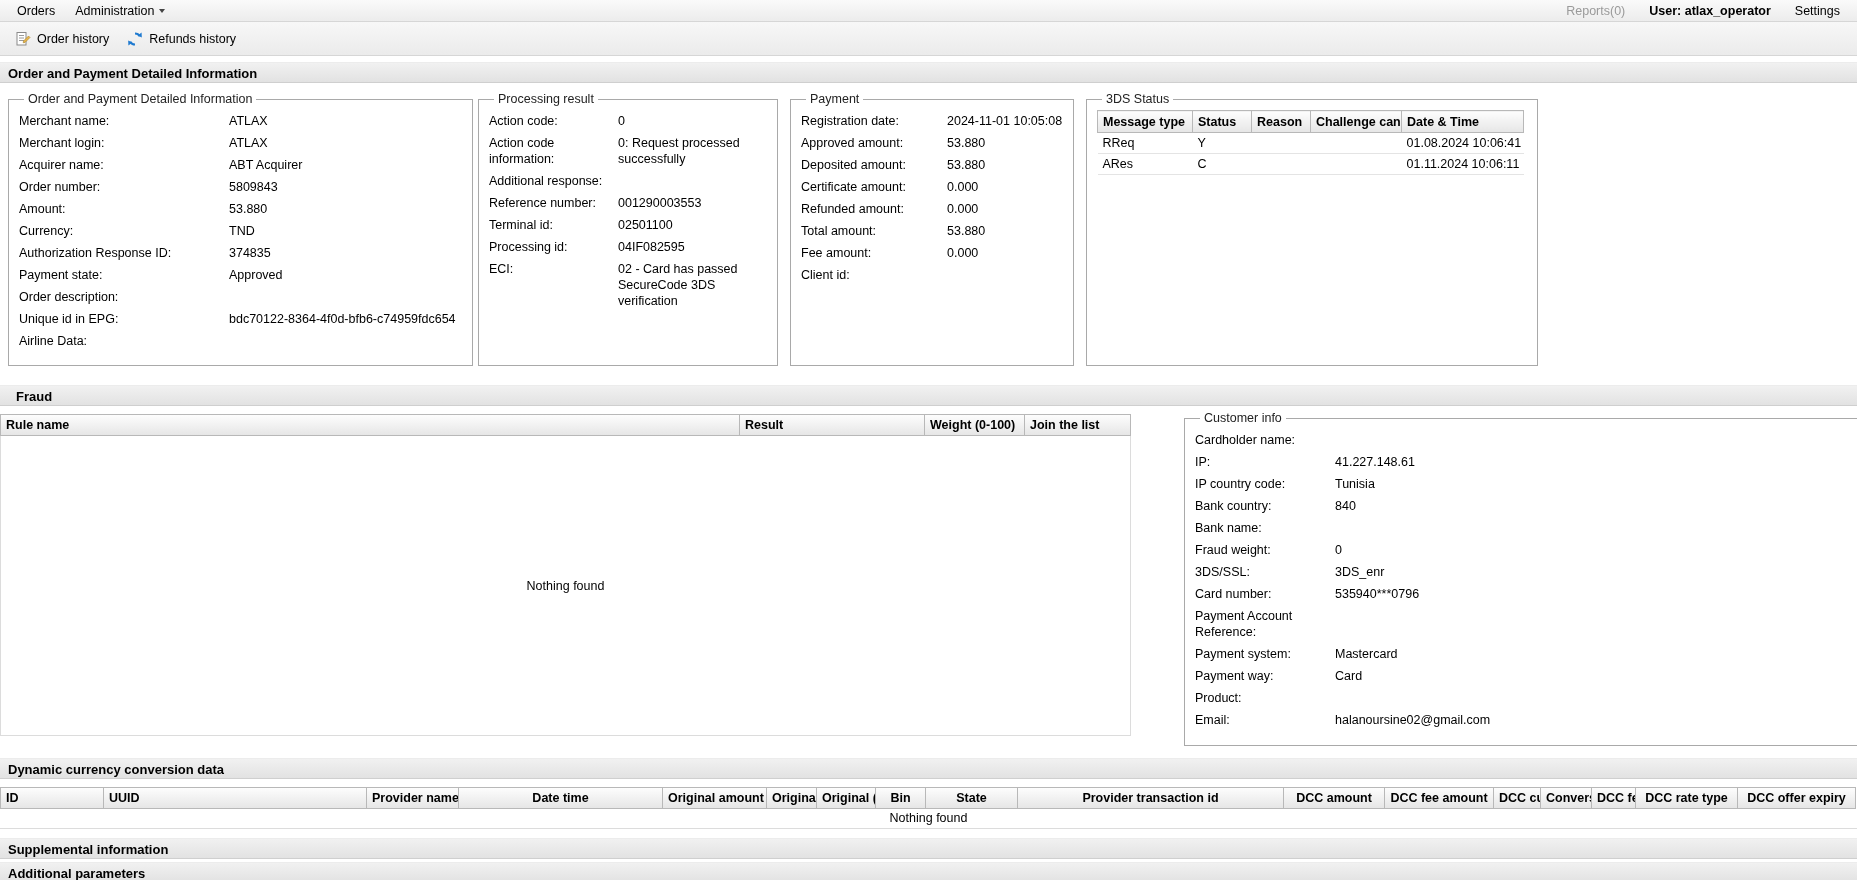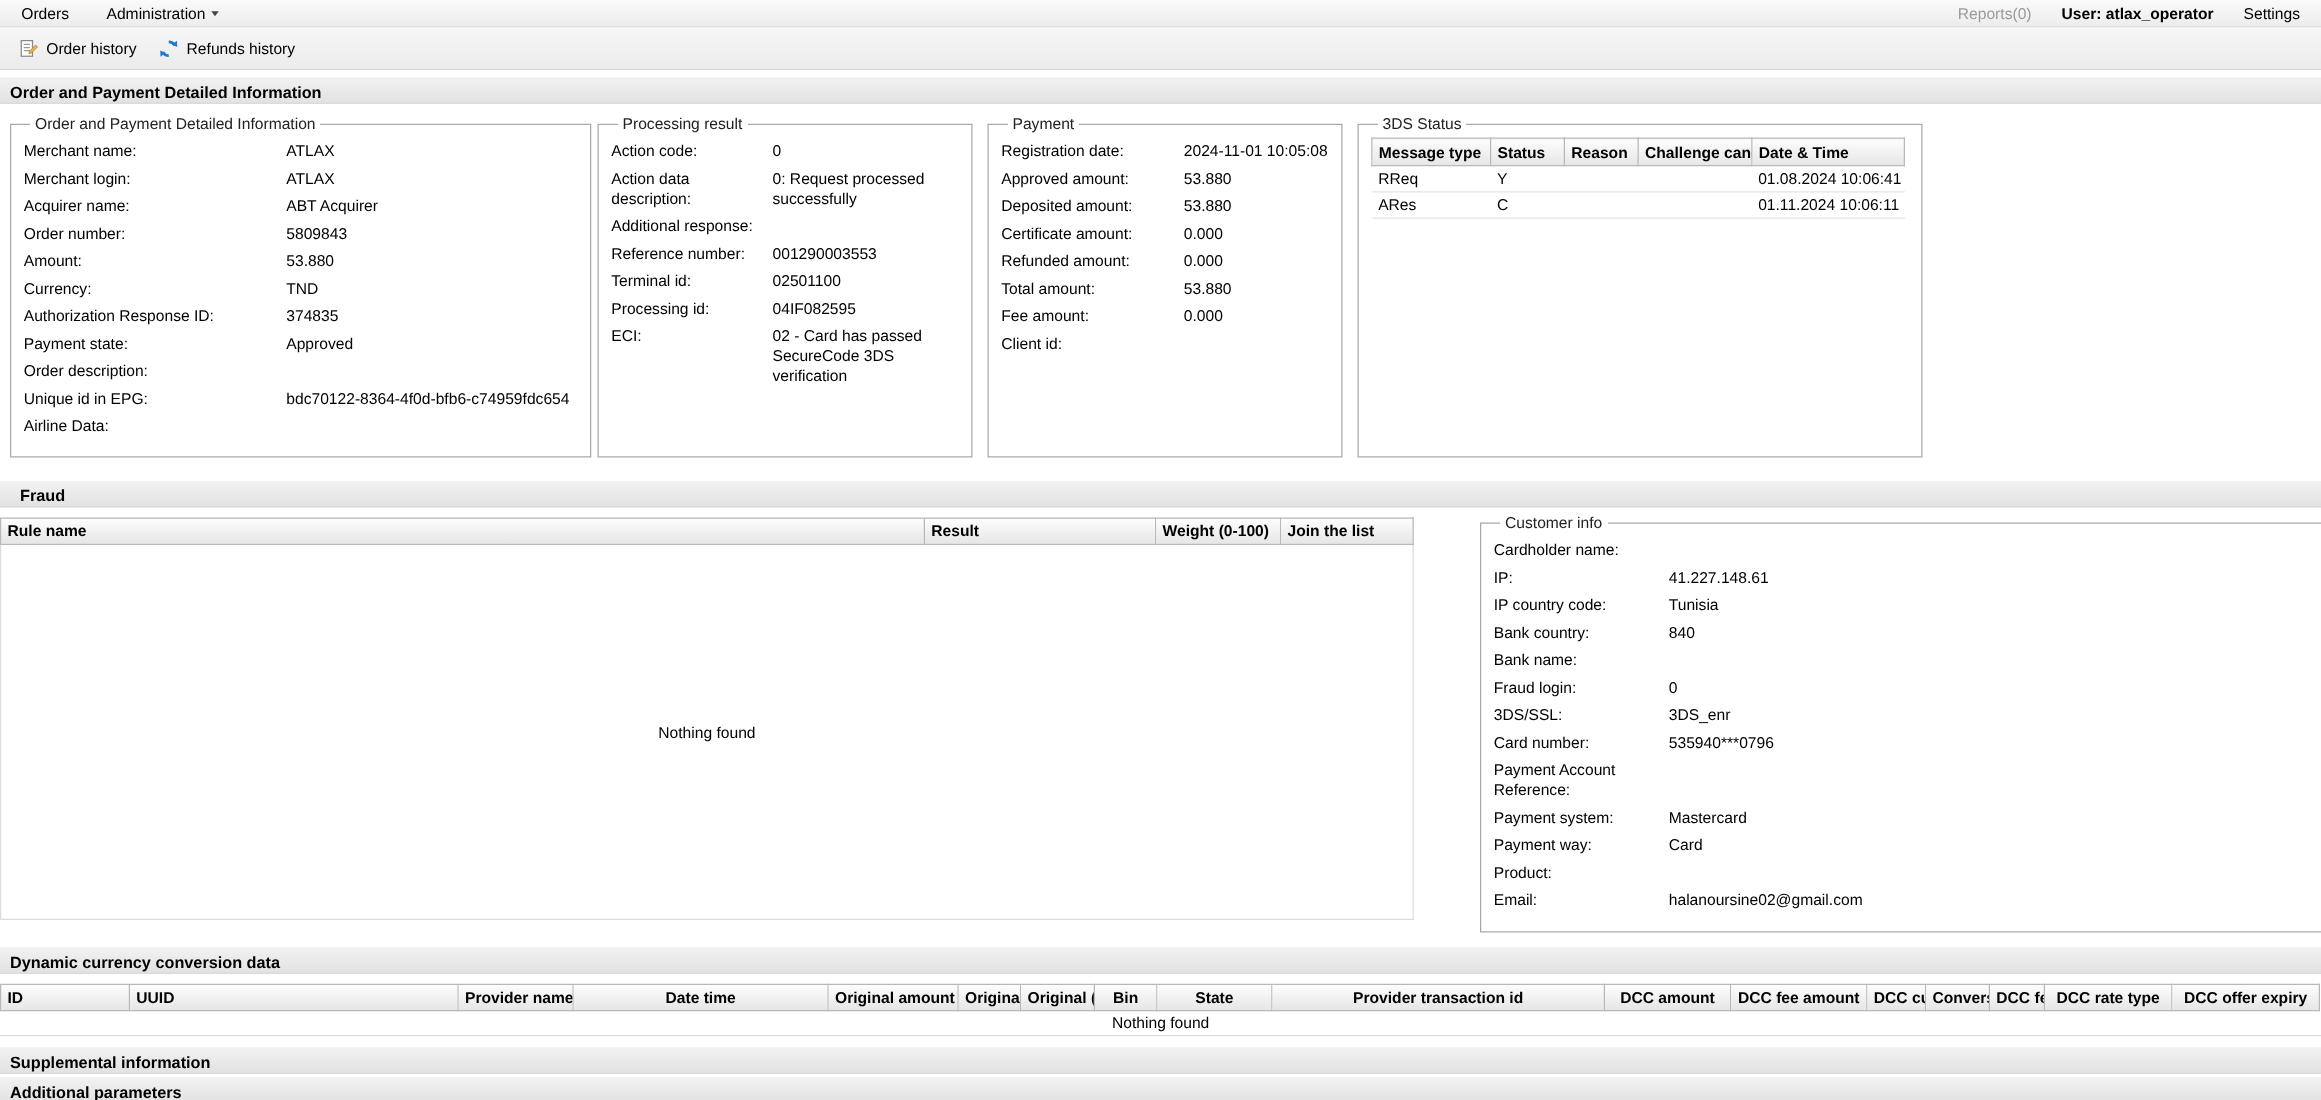--- a/index.html
+++ b/index.html
@@ -10,21 +10,21 @@
     font-size: 12.5px;
     color: #000;
     background: #fff;
   }
 
   
   .menubar {
     position: absolute; top: 0; left: 0; right: 0; height: 22px;
     background: linear-gradient(#fafafa, #ececec);
     border-bottom: 1px solid #d6d6d6;
-    display: flex; align-items: center; padding: 0 8px; gap: 12px;
+    display: flex; align-items: center; padding: 0 8px; gap: 2px;
   }
   .menu-item { padding: 2px 9px; cursor: default; white-space: nowrap; }
   .menu-item.disabled { color: #9a9a9a; }
   .menubar-right { margin-left: auto; display: flex; align-items: center; gap: 6px; }
   .caret {
     display: inline-block; width: 0; height: 0;
     border-left: 3px solid transparent; border-right: 3px solid transparent;
     border-top: 4px solid #444; margin-left: 5px; vertical-align: middle;
   }
 
@@ -185,21 +185,21 @@
     </div>
 </fieldset>
 
 <fieldset class="fs fs-proc" style="left:478px; top:92px; width:300px; height:274px;">
   <legend>Processing result</legend>
   <div class="field">
       <span class="flabel">Action code:</span>
       <span class="fvalue">0</span>
     </div>
   <div class="field">
-      <span class="flabel">Action data description:</span>
+      <span class="flabel">Action code information:</span>
       <span class="fvalue">0: Request processed successfully</span>
     </div>
   <div class="field">
       <span class="flabel">Additional response:</span>
       <span class="fvalue"></span>
     </div>
   <div class="field">
       <span class="flabel">Reference number:</span>
       <span class="fvalue">001290003553</span>
     </div>
@@ -321,21 +321,21 @@
     </div>
   <div class="field">
       <span class="flabel">Bank country:</span>
       <span class="fvalue">840</span>
     </div>
   <div class="field">
       <span class="flabel">Bank name:</span>
       <span class="fvalue"></span>
     </div>
   <div class="field">
-      <span class="flabel">Fraud login:</span>
+      <span class="flabel">Fraud weight:</span>
       <span class="fvalue">0</span>
     </div>
   <div class="field">
       <span class="flabel">3DS/SSL:</span>
       <span class="fvalue">3DS_enr</span>
     </div>
   <div class="field">
       <span class="flabel">Card number:</span>
       <span class="fvalue">535940***0796</span>
     </div>

